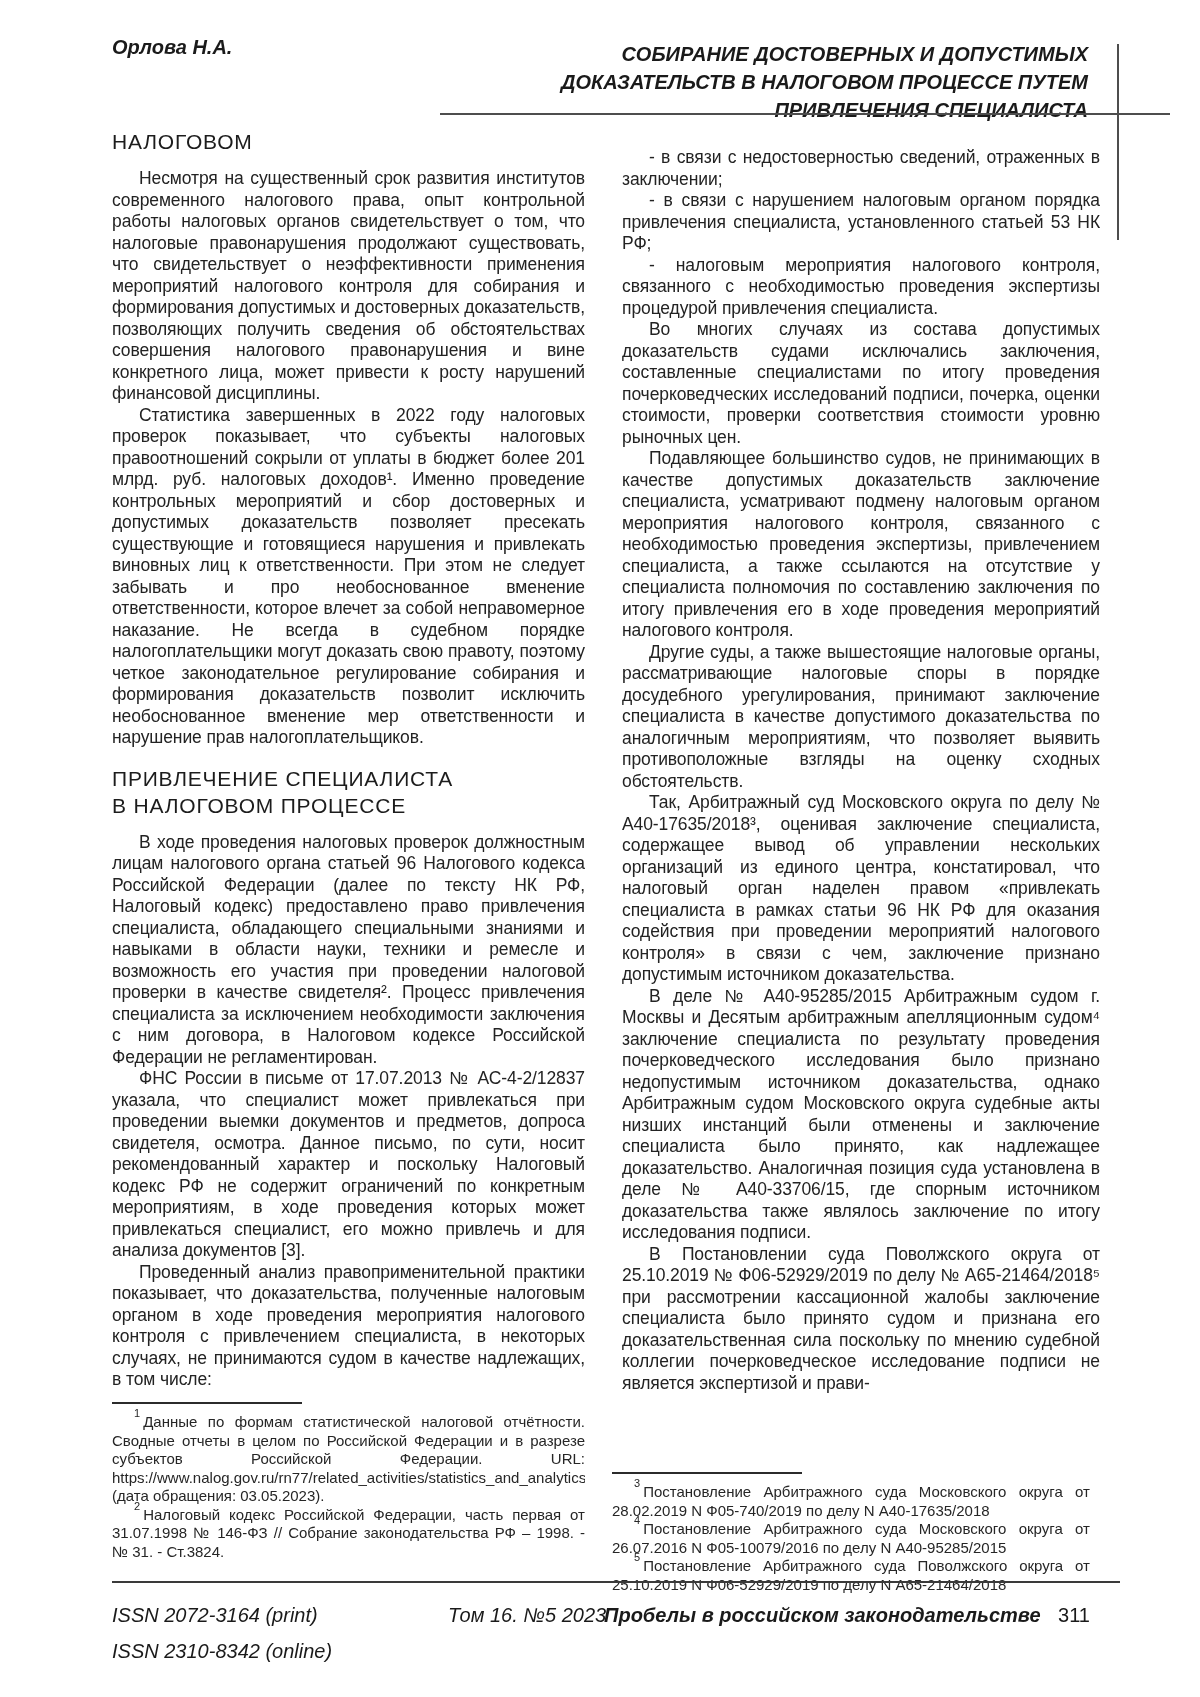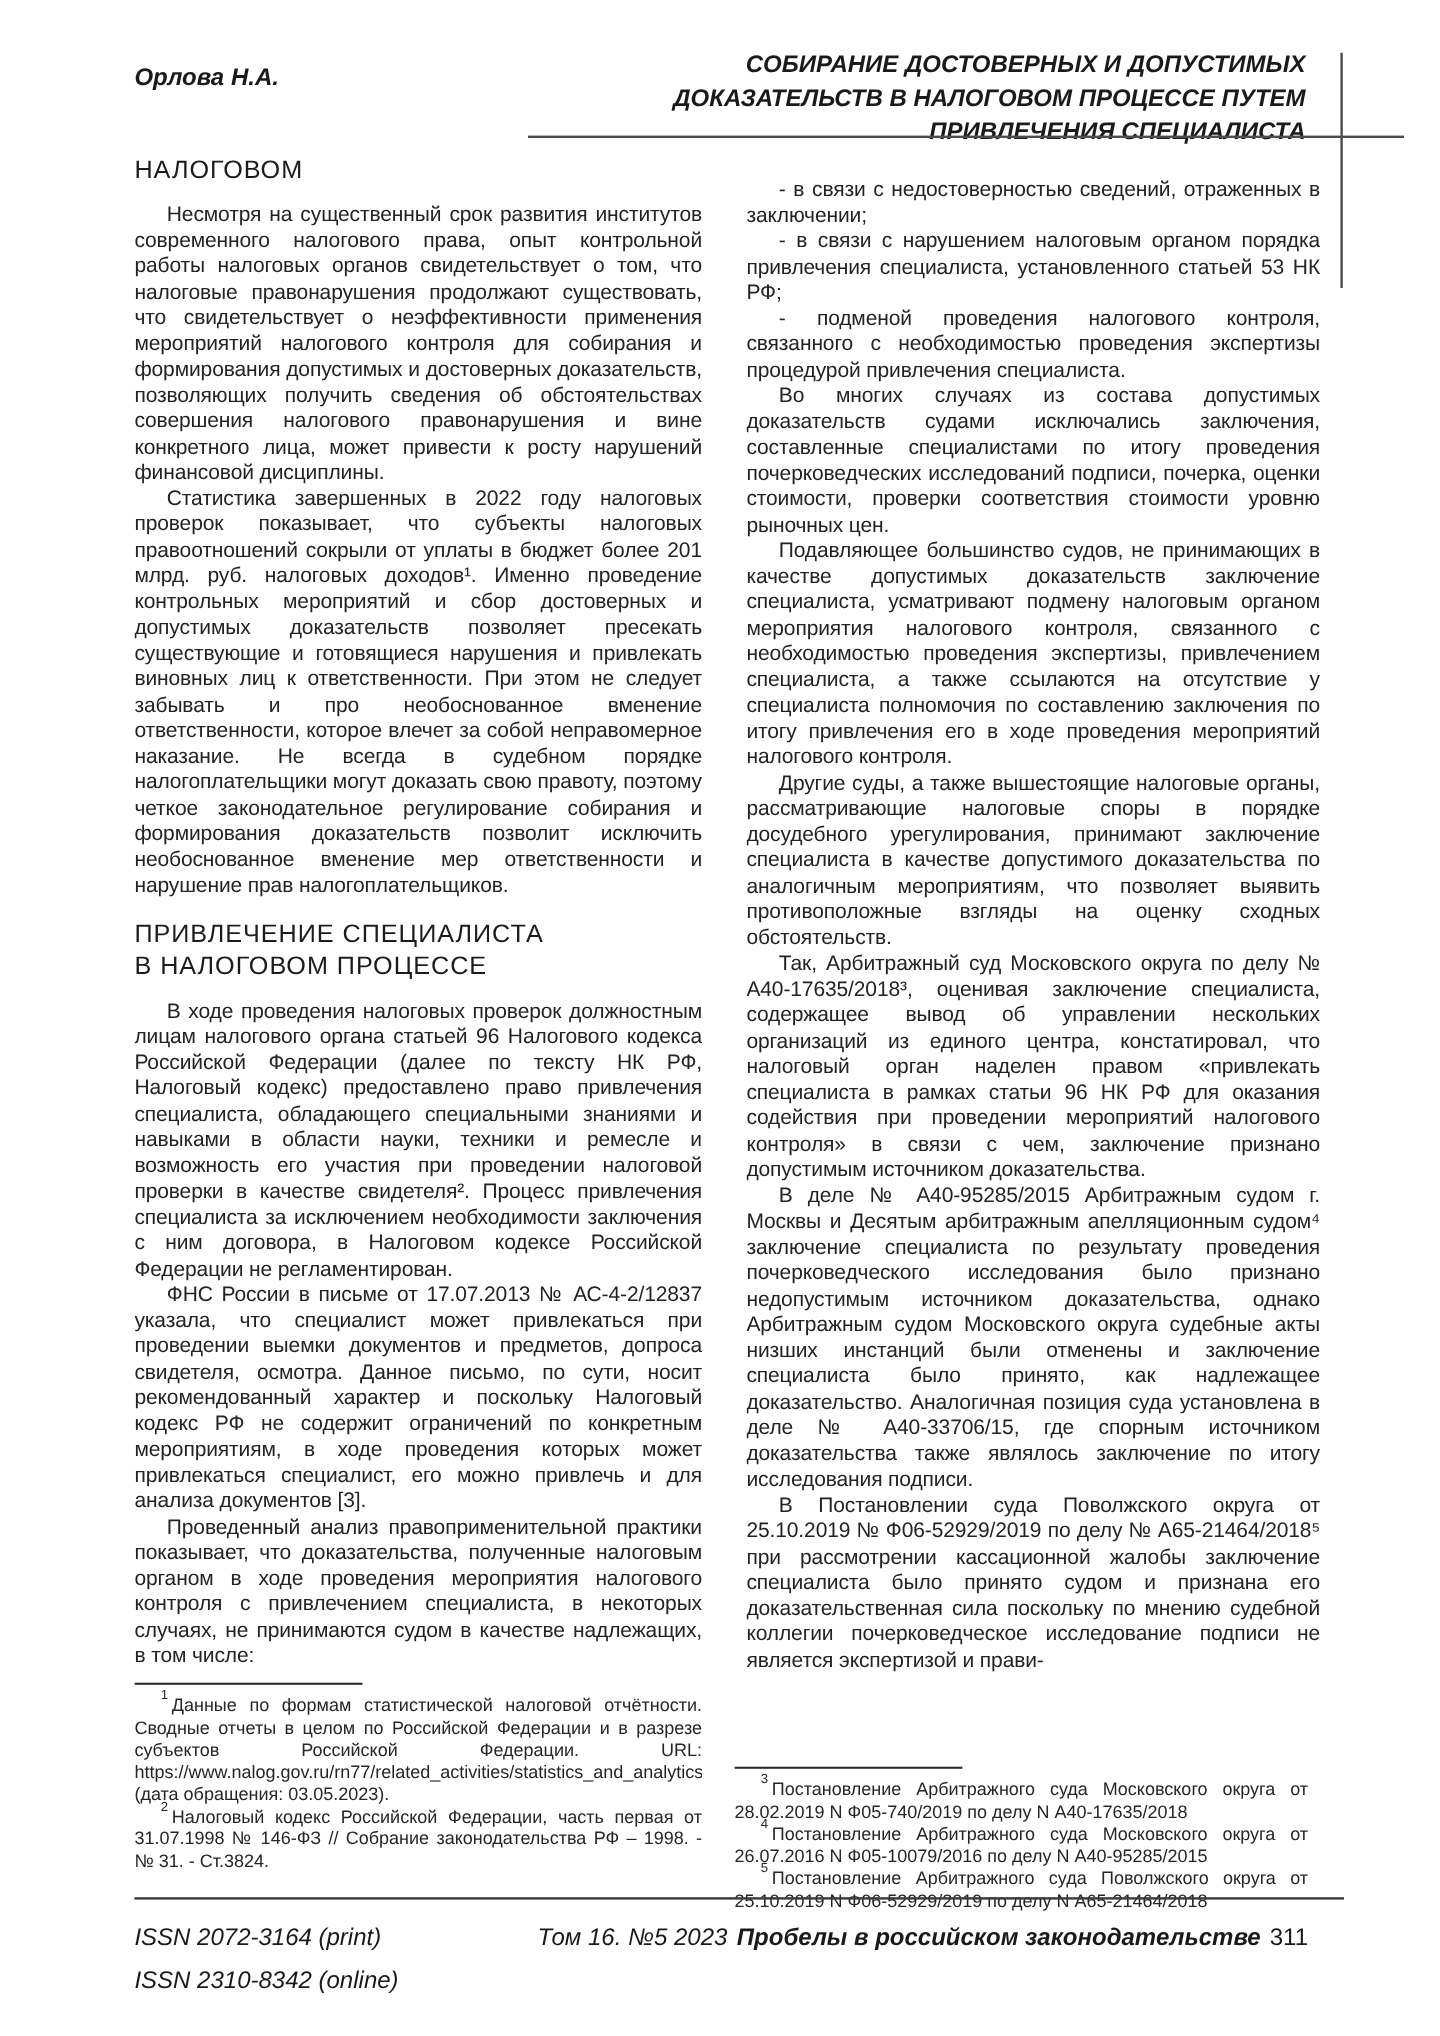--- a/index.html
+++ b/index.html
@@ -10,21 +10,21 @@
     background: #ffffff;
     overflow: hidden;
     font-family: "Liberation Sans", "DejaVu Sans", sans-serif;
     color: #232323;
   }
 
   
   .author {
     position: absolute;
     left: 112px;
-    top: 54px;
+    top: 36px;
     font-size: 20px;
     font-weight: bold;
     font-style: italic;
     color: #1a1a1a;
   }
   .title {
     position: absolute;
     right: 112px;
     top: 40px;
     width: 645px;
@@ -136,21 +136,21 @@
   .footer-right {
     position: absolute;
     right: 110px;
     top: 1597px;
     font-size: 20px;
     line-height: 36px;
     color: #1a1a1a;
     white-space: nowrap;
   }
   .footer-journal { font-style: italic; font-weight: bold; }
-  .footer-page { font-style: normal; font-weight: normal; margin-left: 2px; text-align: right; }
+  .footer-page { font-style: normal; font-weight: normal; margin-left: 12px; text-align: right; }
 </style>
 </head>
 <body>
 
 <div class="page">
 
   <div class="author">Орлова Н.А.</div>
   <div class="title">СОБИРАНИЕ ДОСТОВЕРНЫХ И ДОПУСТИМЫХ ДОКАЗАТЕЛЬСТВ В НАЛОГОВОМ ПРОЦЕССЕ ПУТЕМ ПРИВЛЕЧЕНИЯ СПЕЦИАЛИСТА</div>
   <div class="header-rule"></div>
   <div class="corner-rule"></div>
@@ -162,21 +162,21 @@
     <h2 class="section-heading mid">ПРИВЛЕЧЕНИЕ СПЕЦИАЛИСТА
 В НАЛОГОВОМ ПРОЦЕССЕ</h2>
     <p>В ходе проведения налоговых проверок должностным лицам налогового органа статьей 96 Налогового кодекса Российской Федерации (далее по тексту НК РФ, Налоговый кодекс) предоставлено право привлечения специалиста, обладающего специальными знаниями и навыками в области науки, техники и ремесле и возможность его участия при проведении налоговой проверки в качестве свидетеля². Процесс привлечения специалиста за исключением необходимости заключения с ним договора, в Налоговом кодексе Российской Федерации не регламентирован.</p>
     <p>ФНС России в письме от 17.07.2013 № АС-4-2/12837 указала, что специалист может привлекаться при проведении выемки документов и предметов, допроса свидетеля, осмотра. Данное письмо, по сути, носит рекомендованный характер и поскольку Налоговый кодекс РФ не содержит ограничений по конкретным мероприятиям, в ходе проведения которых может привлекаться специалист, его можно привлечь и для анализа документов [3].</p>
     <p>Проведенный анализ правоприменительной практики показывает, что доказательства, полученные налоговым органом в ходе проведения мероприятия налогового контроля с привлечением специалиста, в некоторых случаях, не принимаются судом в качестве надлежащих, в том числе:</p>
   </div>
 
   <div class="col col-right">
     <p>- в связи с недостоверностью сведений, отраженных в заключении;</p>
     <p>- в связи с нарушением налоговым органом порядка привлечения специалиста, установленного статьей 53 НК РФ;</p>
-    <p>- подменой проведения налогового контроля, связанного с необходимостью проведения экспертизы процедурой привлечения специалиста.</p>
+    <p>- налоговым мероприятия налогового контроля, связанного с необходимостью проведения экспертизы процедурой привлечения специалиста.</p>
     <p>Во многих случаях из состава допустимых доказательств судами исключались заключения, составленные специалистами по итогу проведения почерковедческих исследований подписи, почерка, оценки стоимости, проверки соответствия стоимости уровню рыночных цен.</p>
     <p>Подавляющее большинство судов, не принимающих в качестве допустимых доказательств заключение специалиста, усматривают подмену налоговым органом мероприятия налогового контроля, связанного с необходимостью проведения экспертизы, привлечением специалиста, а также ссылаются на отсутствие у специалиста полномочия по составлению заключения по итогу привлечения его в ходе проведения мероприятий налогового контроля.</p>
     <p>Другие суды, а также вышестоящие налоговые органы, рассматривающие налоговые споры в порядке досудебного урегулирования, принимают заключение специалиста в качестве допустимого доказательства по аналогичным мероприятиям, что позволяет выявить противоположные взгляды на оценку сходных обстоятельств.</p>
     <p>Так, Арбитражный суд Московского округа по делу № А40-17635/2018³, оценивая заключение специалиста, содержащее вывод об управлении нескольких организаций из единого центра, констатировал, что налоговый орган наделен правом «привлекать специалиста в рамках статьи 96 НК РФ для оказания содействия при проведении мероприятий налогового контроля» в связи с чем, заключение признано допустимым источником доказательства.</p>
     <p>В деле № А40-95285/2015 Арбитражным судом г. Москвы и Десятым арбитражным апелляционным судом⁴ заключение специалиста по результату проведения почерковедческого исследования было признано недопустимым источником доказательства, однако Арбитражным судом Московского округа судебные акты низших инстанций были отменены и заключение специалиста было принято, как надлежащее доказательство. Аналогичная позиция суда установлена в деле № А40-33706/15, где спорным источником доказательства также являлось заключение по итогу исследования подписи.</p>
     <p>В Постановлении суда Поволжского округа от 25.10.2019 № Ф06-52929/2019 по делу № А65-21464/2018⁵ при рассмотрении кассационной жалобы заключение специалиста было принято судом и признана его доказательственная сила поскольку по мнению судебной коллегии почерковедческое исследование подписи не является экспертизой и прави-</p>
   </div>
 
   <div class="footnotes footnotes-left">
     <div class="fn-rule"></div>

